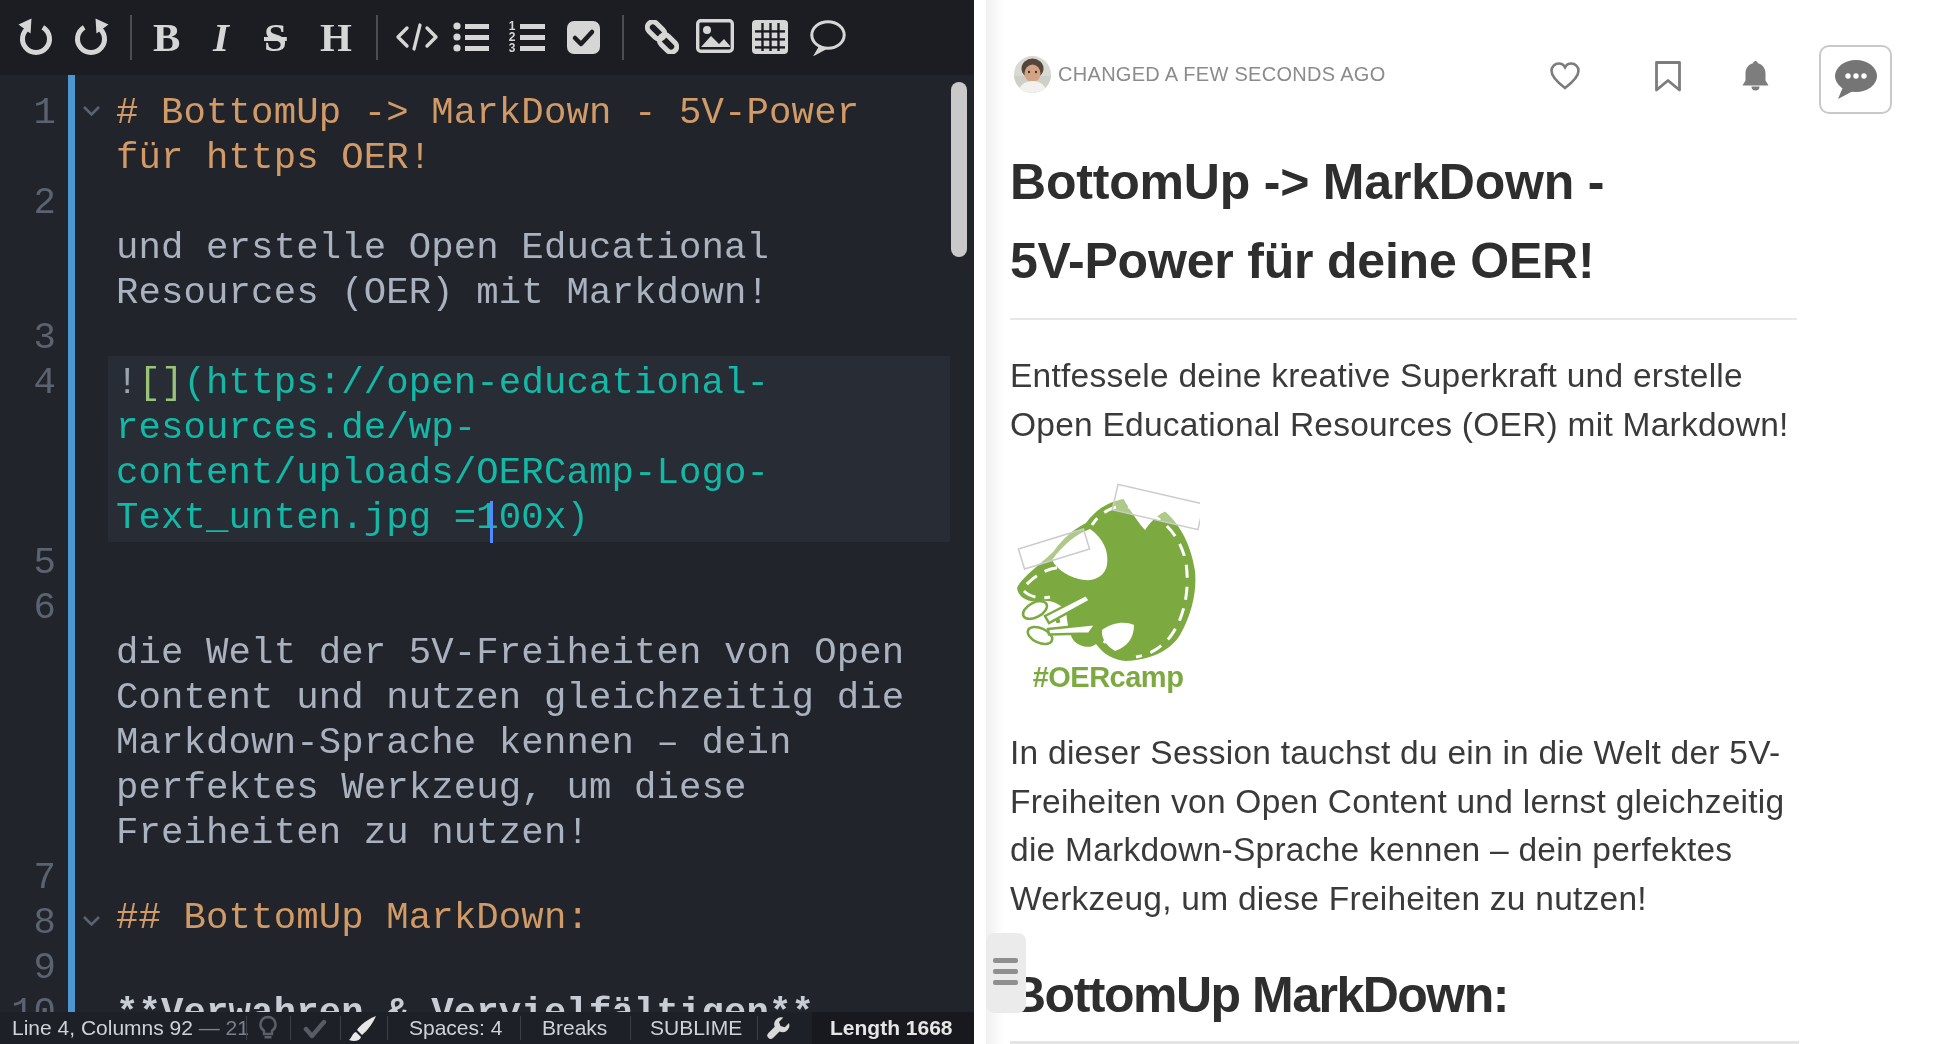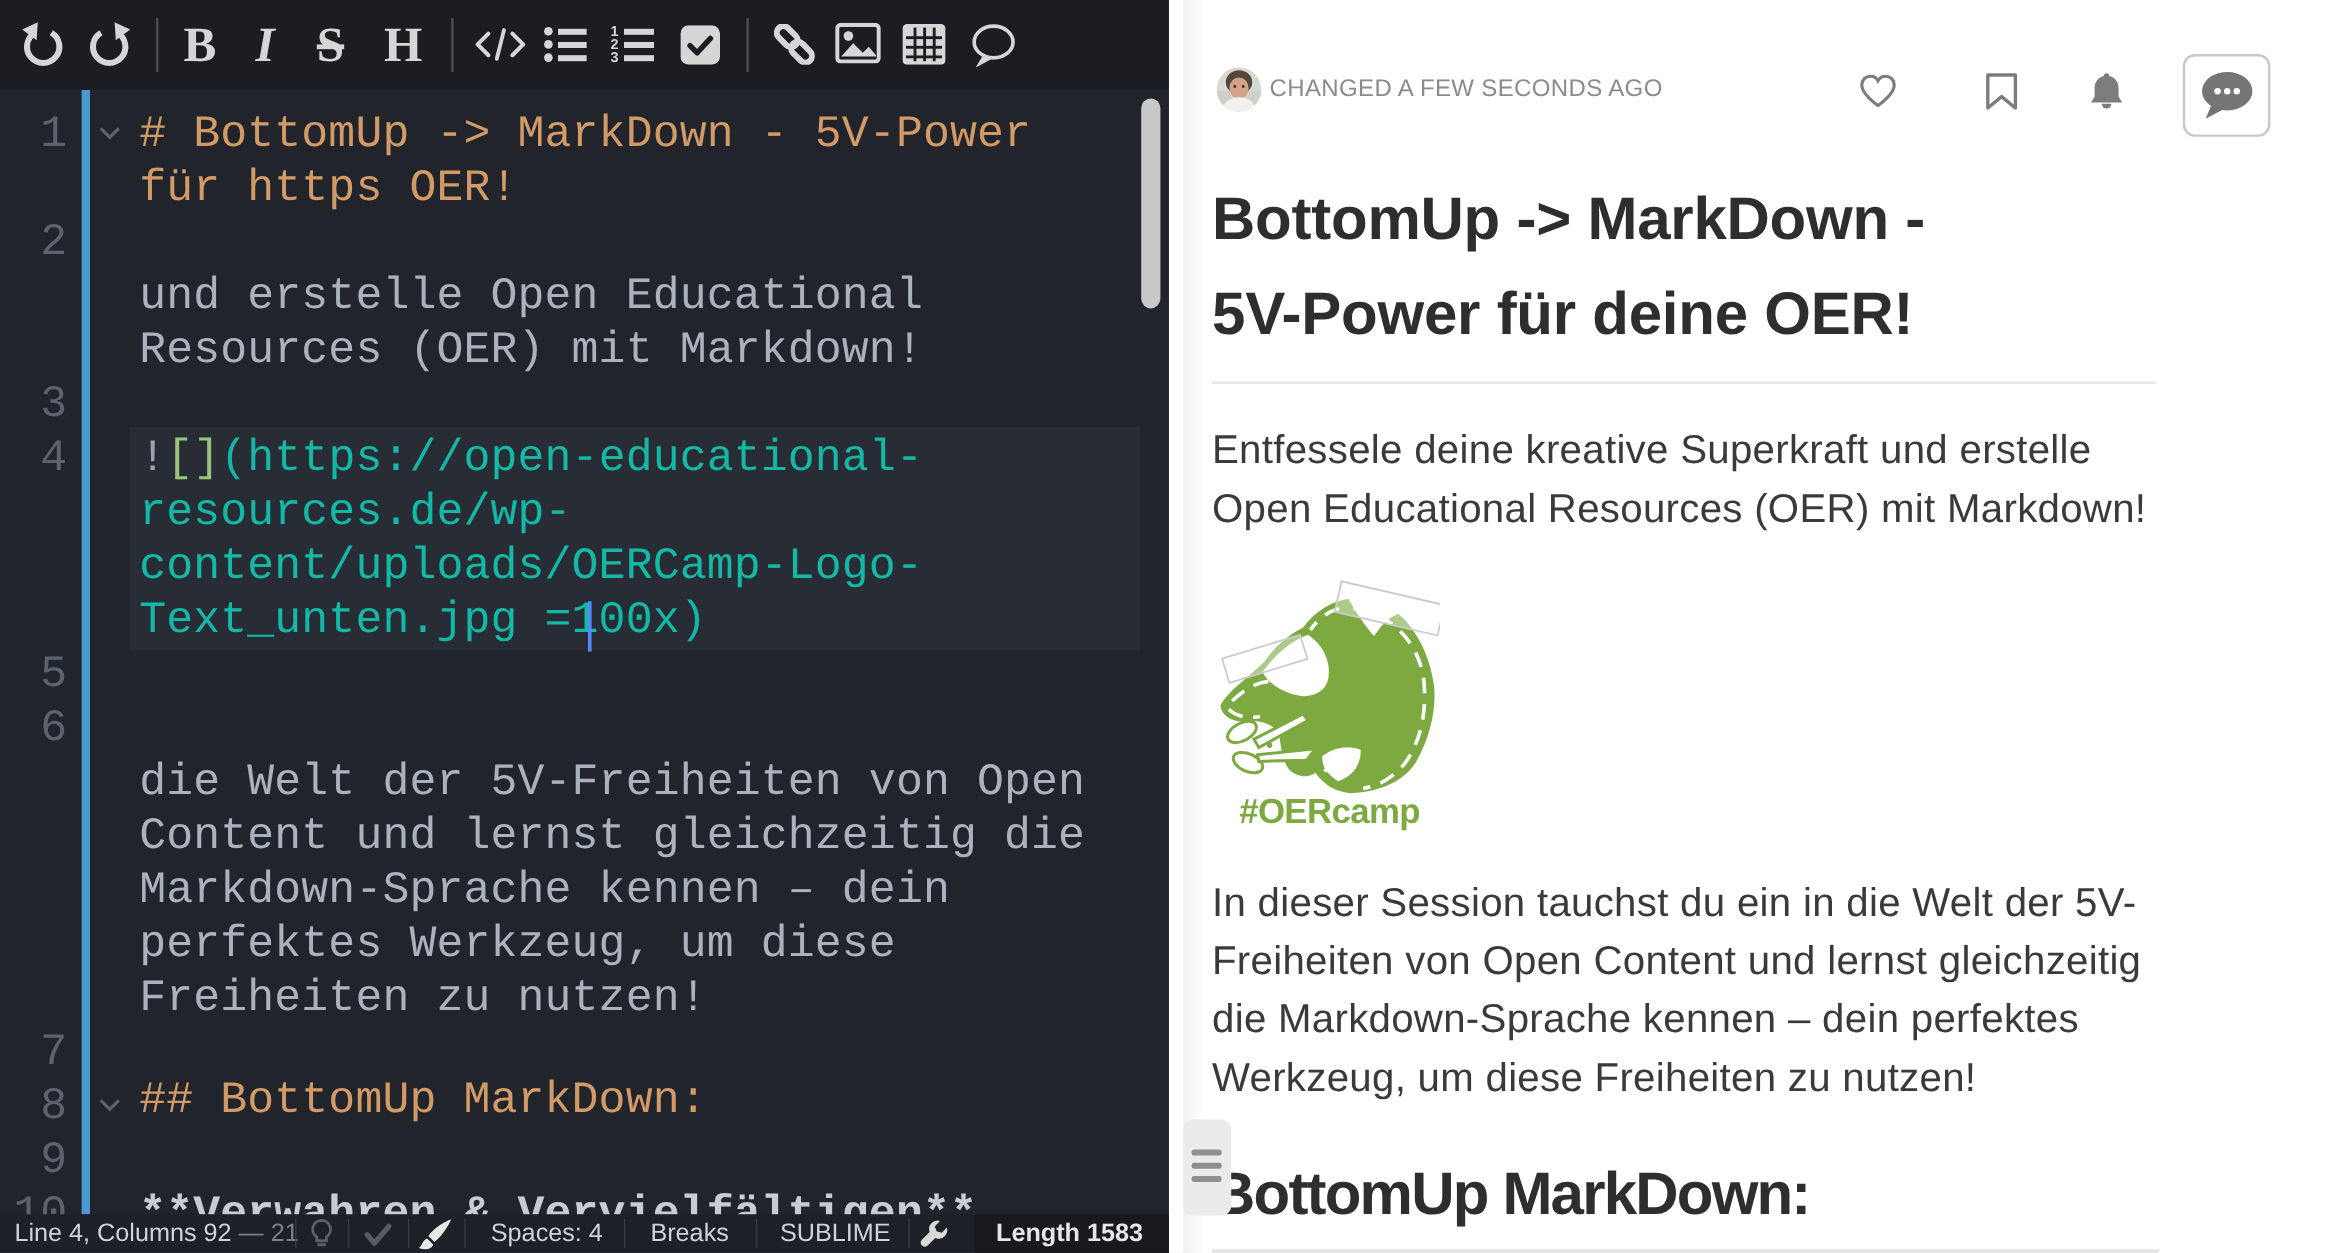--- a/index.html
+++ b/index.html
@@ -121,21 +121,21 @@
       </svg>
       <div class="row o" style="top:15.5px"># BottomUp -&gt; MarkDown - 5V-Power</div>
       <div class="row o" style="top:60.5px">für https OER!</div>
       <div class="row" style="top:195.5px">Resources (OER) mit Markdown!</div>
       <div class="row" style="top:150.5px">und erstelle Open Educational</div>
       <div class="row" style="top:285.5px"><span style="color:#9ba3b0">!</span><span class="gr">[]</span><span class="bl">(https://open-educational-</span></div>
       <div class="row bl" style="top:330.5px">resources.de/wp-</div>
       <div class="row bl" style="top:375.5px">content/uploads/OERCamp-Logo-</div>
       <div class="row bl" style="top:420.5px">Text_unten.jpg =100x)</div>
       <div class="row" style="top:555.5px">die Welt der 5V-Freiheiten von Open</div>
-      <div class="row" style="top:600.5px">Content und lernst gleichzeitig die</div>
+      <div class="row" style="top:600.5px">Content und nutzen gleichzeitig die</div>
       <div class="row" style="top:645.5px">Markdown-Sprache kennen – dein</div>
       <div class="row" style="top:690.5px">perfektes Werkzeug, um diese</div>
       <div class="row" style="top:735.5px">Freiheiten zu nutzen!</div>
       <div class="row o" style="top:821px">## BottomUp MarkDown:</div>
       <div class="row bold" style="top:915.5px">**Verwahren &amp; Vervielfältigen**</div>
       <div id="cursor"></div>
       <div id="thumb"></div>
     </div>
 <div id="status">
       <span class="st" style="left:12px">Line 4, Columns 92 <span style="color:#7b818c">— 21</span></span>
@@ -157,21 +157,21 @@
         <path d="M28 1 C20 4 12 10 9 15 L14 20 C20 15 25 8 28 1 Z" fill="#e8e8e8"></path>
         <path d="M8 17 C4 18 4 23 1 25 C6 27 12 26 13 22 Z" fill="#e8e8e8"></path>
       </svg>
       <span class="st" style="left:409px">Spaces: 4</span>
       <span class="st" style="left:542px">Breaks</span>
       <span class="st" style="left:650px">SUBLIME</span>
       <svg class="icon" style="left:765px;top:4px" width="26" height="26" viewBox="0 0 26 26">
         <path d="M24 7 a7 7 0 0 1 -9.5 8.6 L8 22 a3.4 3.4 0 0 1 -4.8 -4.8 L9.7 10.7 A7 7 0 0 1 18.3 1.5 L14 6 L15.5 10 L19.8 11.3 Z" fill="#d9d9d9"></path>
       </svg>
       <div style="position:absolute;left:812px;top:0;width:162px;height:32px;background:#17191e"></div>
-      <span class="st" style="left:830px;font-weight:bold;color:#e6e6e6">Length 1583</span>
+      <span class="st" style="left:830px;font-weight:bold;color:#e6e6e6">Length 1668</span>
     </div>
   </div>
 <div id="preview">
     <div id="pshadow"></div>
     <svg class="icon" style="left:28px;top:56px" width="37" height="37" viewBox="0 0 37 37">
       <defs>
         <clipPath id="av">
           <circle cx="18.5" cy="18.5" r="18.5"></circle>
         </clipPath>
       </defs>

